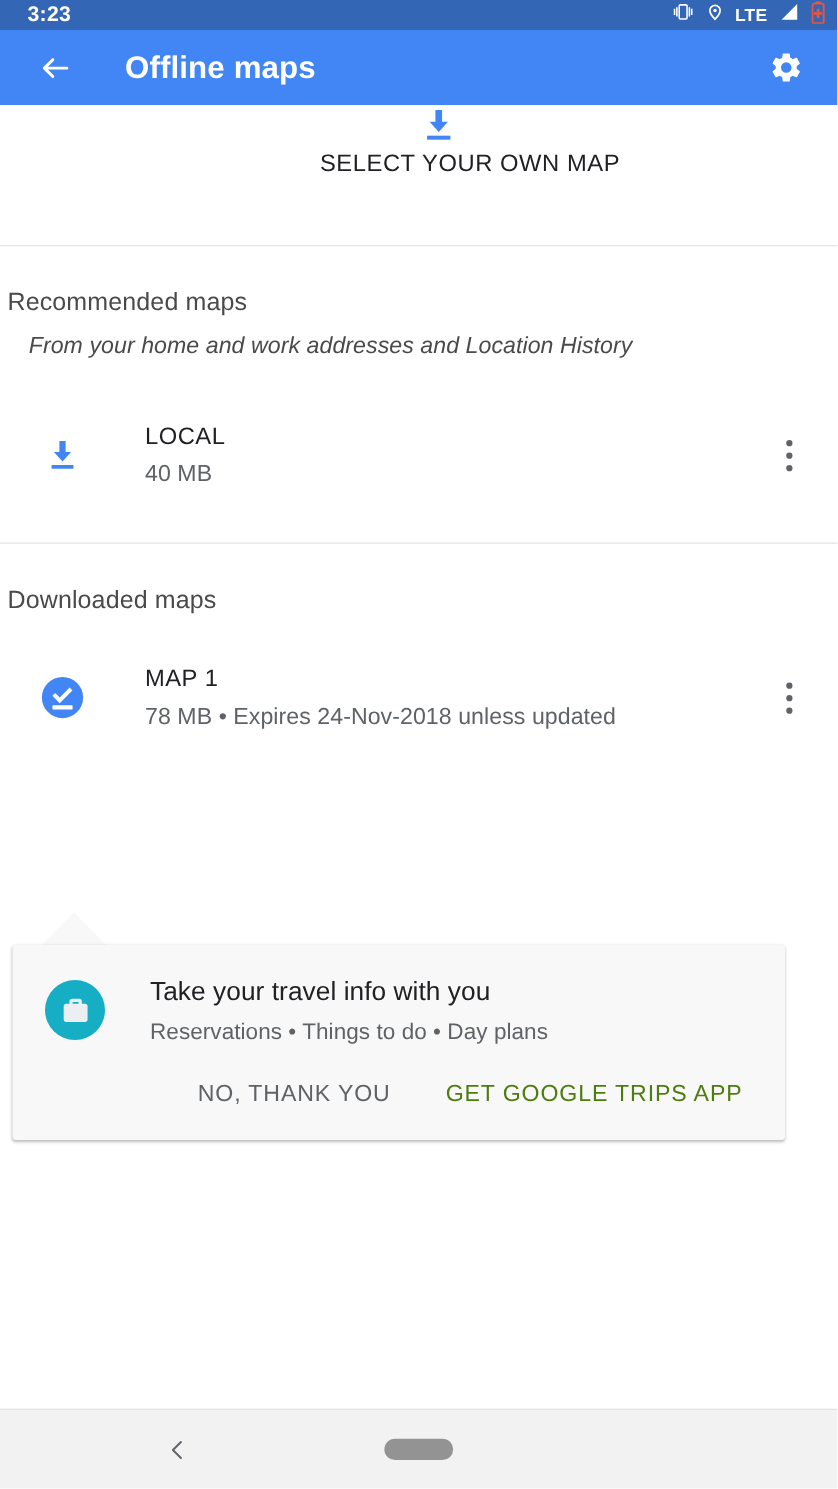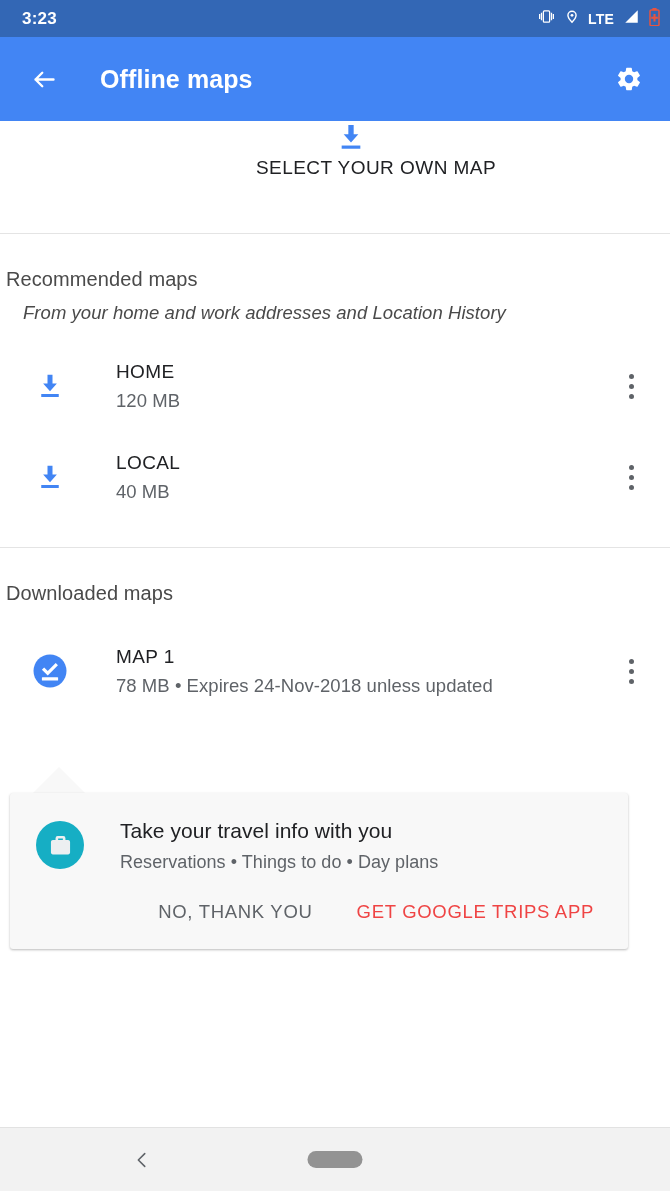--- a/index.html
+++ b/index.html
@@ -7,31 +7,31 @@
   body {
     font-family:"Liberation Sans", sans-serif;
     background:#ffffff;
     color:#202124;
     overflow:hidden;
     position:relative;
   }
 
   
   .status-bar {
-    height:37px; background:#3367b5;
+    height:24px; background:#3367b5;
     display:flex; align-items:center; justify-content:space-between;
     padding:0 10px 0 22px; color:#ffffff;
   }
   .status-time { font-size:17px; font-weight:bold; letter-spacing:.2px; }
   .status-icons { display:flex; align-items:center; gap:9px;justify-content:center; }
   .lte-text { font-size:14px; font-weight:bold; letter-spacing:.2px; }
 
   
   .app-bar {
-    height:84px; background:#4285f4;
+    height:60px; background:#4285f4;
     display:flex; align-items:center; padding:0 18px 0 22px;
     color:#ffffff;
   }
   .back-arrow { width:44px; height:44px; display:flex; align-items:center; justify-content:center; cursor:pointer; }
   .app-title { font-size:25px; font-weight:bold; margin-left:34px; flex:1; letter-spacing:.1px; }
   .gear-btn { width:46px; height:46px; display:flex; align-items:center; justify-content:center; cursor:pointer; }
 
   
   .content { position:relative; background:#ffffff; }
   .divider { height:1px; background:#e4e4e4; width:100%; }
@@ -94,21 +94,21 @@
   .promo-sub { font-size:18px; color:#5f6368; margin-top:9px; letter-spacing:.05px; }
   .promo-actions {
     display:flex; justify-content:flex-end; align-items:center;
     gap:40px; margin-top:22px; padding-right:10px; padding-bottom:6px;
   }
   .btn-text {
     font-size:18.5px; letter-spacing:.7px; cursor:pointer;
     background:none; border:none; font-family:inherit; padding:6px 2px;
   }
   .btn-secondary { color:#5f6368; }
-  .btn-primary { color:#ef4444; }
+  .btn-primary { color:#4d7c0f; }
 
   
   .nav-bar {
     position:absolute; left:0; bottom:0; width:670px; height:64px;
     background:#f2f2f2; border-top:1px solid #e2e2e2;
     display:flex; align-items:center;
   }
   .nav-back { position:absolute; left:120px; width:44px; height:44px; display:flex; align-items:center; justify-content:center; cursor:pointer; }
   .nav-home {
     position:absolute; left:50%; transform:translateX(-50%);
@@ -177,37 +177,20 @@
   </div>
 
   <div class="divider"></div>
 
   <div class="section">
     <div class="section-title">Recommended maps</div>
     <div class="section-sub">From your home and work addresses and Location History</div>
 
     <div style="height:24px"></div>
 
-    <div class="map-row">
-      <span class="icon-wrap">
-        <svg width="30" height="30" viewBox="0 0 24 24" fill="#4285f4">
-          <path d="M10 3h4v7h3.5L12 16.2 6.5 10H10V3z"></path>
-          <rect x="5" y="18.4" width="14" height="2.4"></rect>
-        </svg>
-      </span>
-      <span class="texts">
-        <span class="title" style="display:block">HOME</span>
-        <span class="sub" style="display:block">120 MB</span>
-      </span>
-      <span class="overflow">
-          <i></i>
-          <i></i>
-          <i></i>
-        </span>
-    </div>
 
     <div style="height:15px"></div>
 
     <div class="map-row">
       <span class="icon-wrap">
         <svg width="30" height="30" viewBox="0 0 24 24" fill="#4285f4">
           <path d="M10 3h4v7h3.5L12 16.2 6.5 10H10V3z"></path>
           <rect x="5" y="18.4" width="14" height="2.4"></rect>
         </svg>
       </span>

